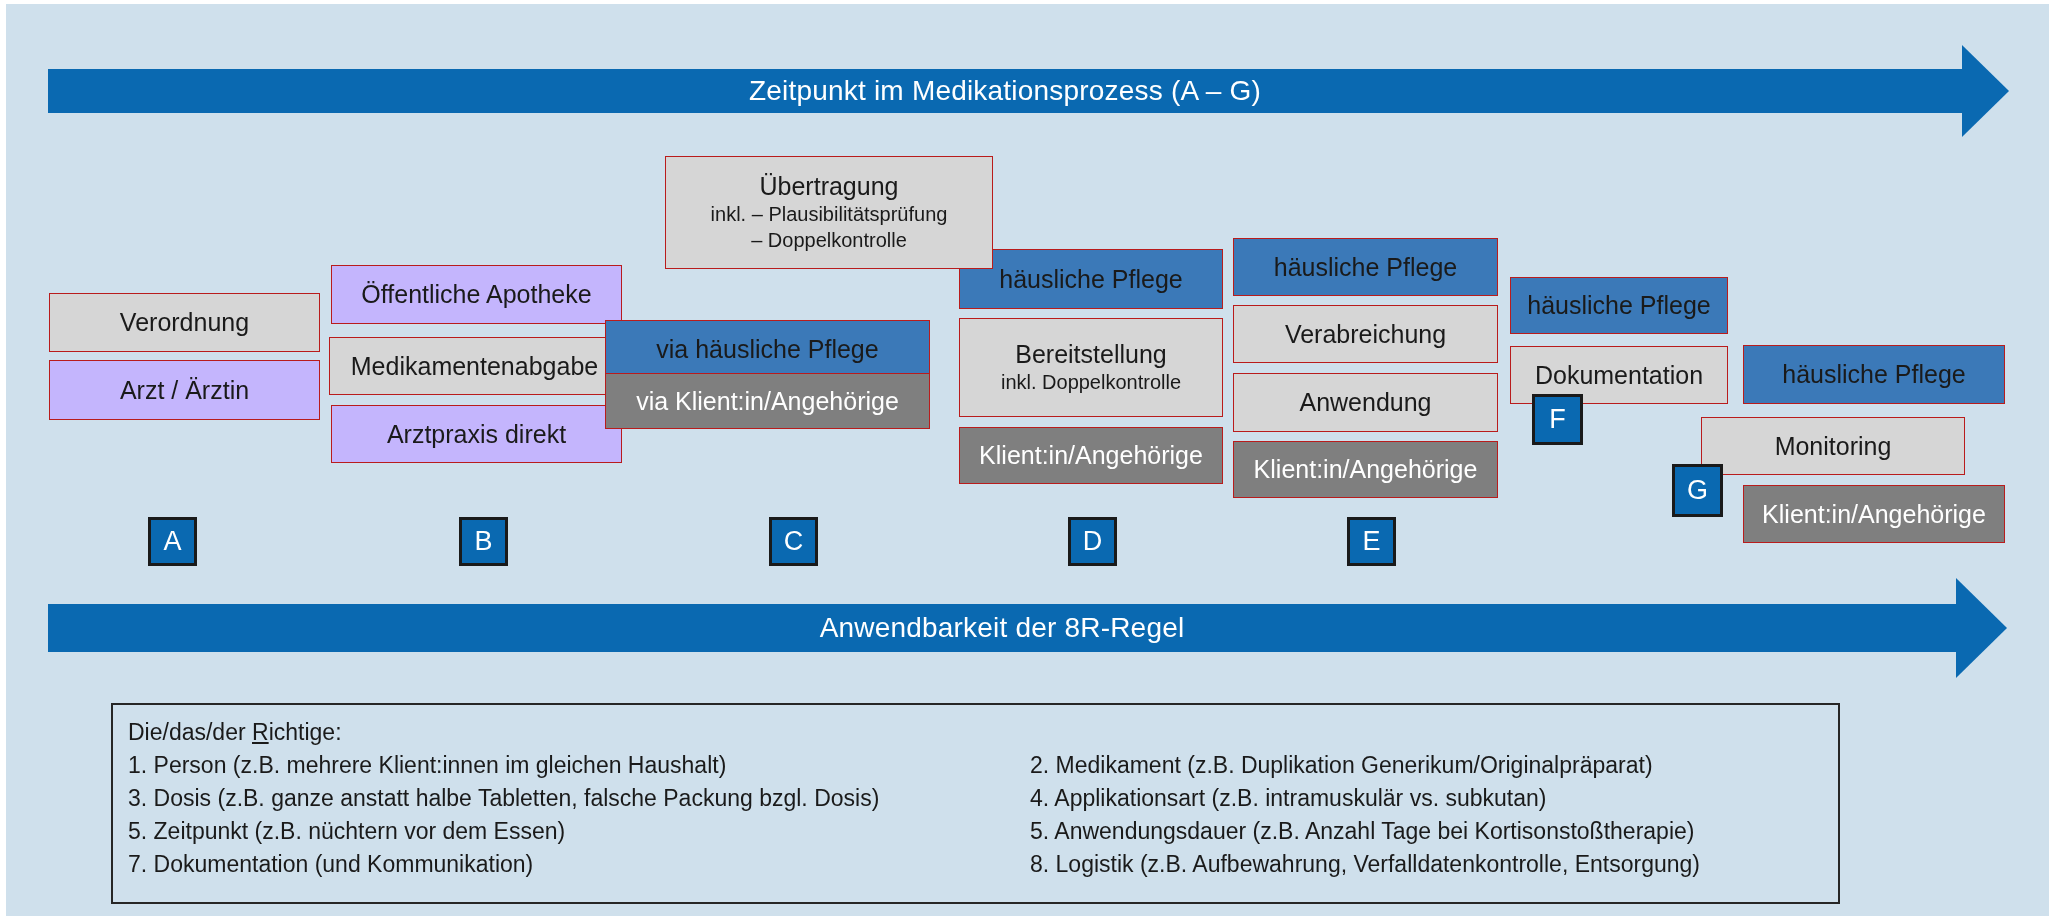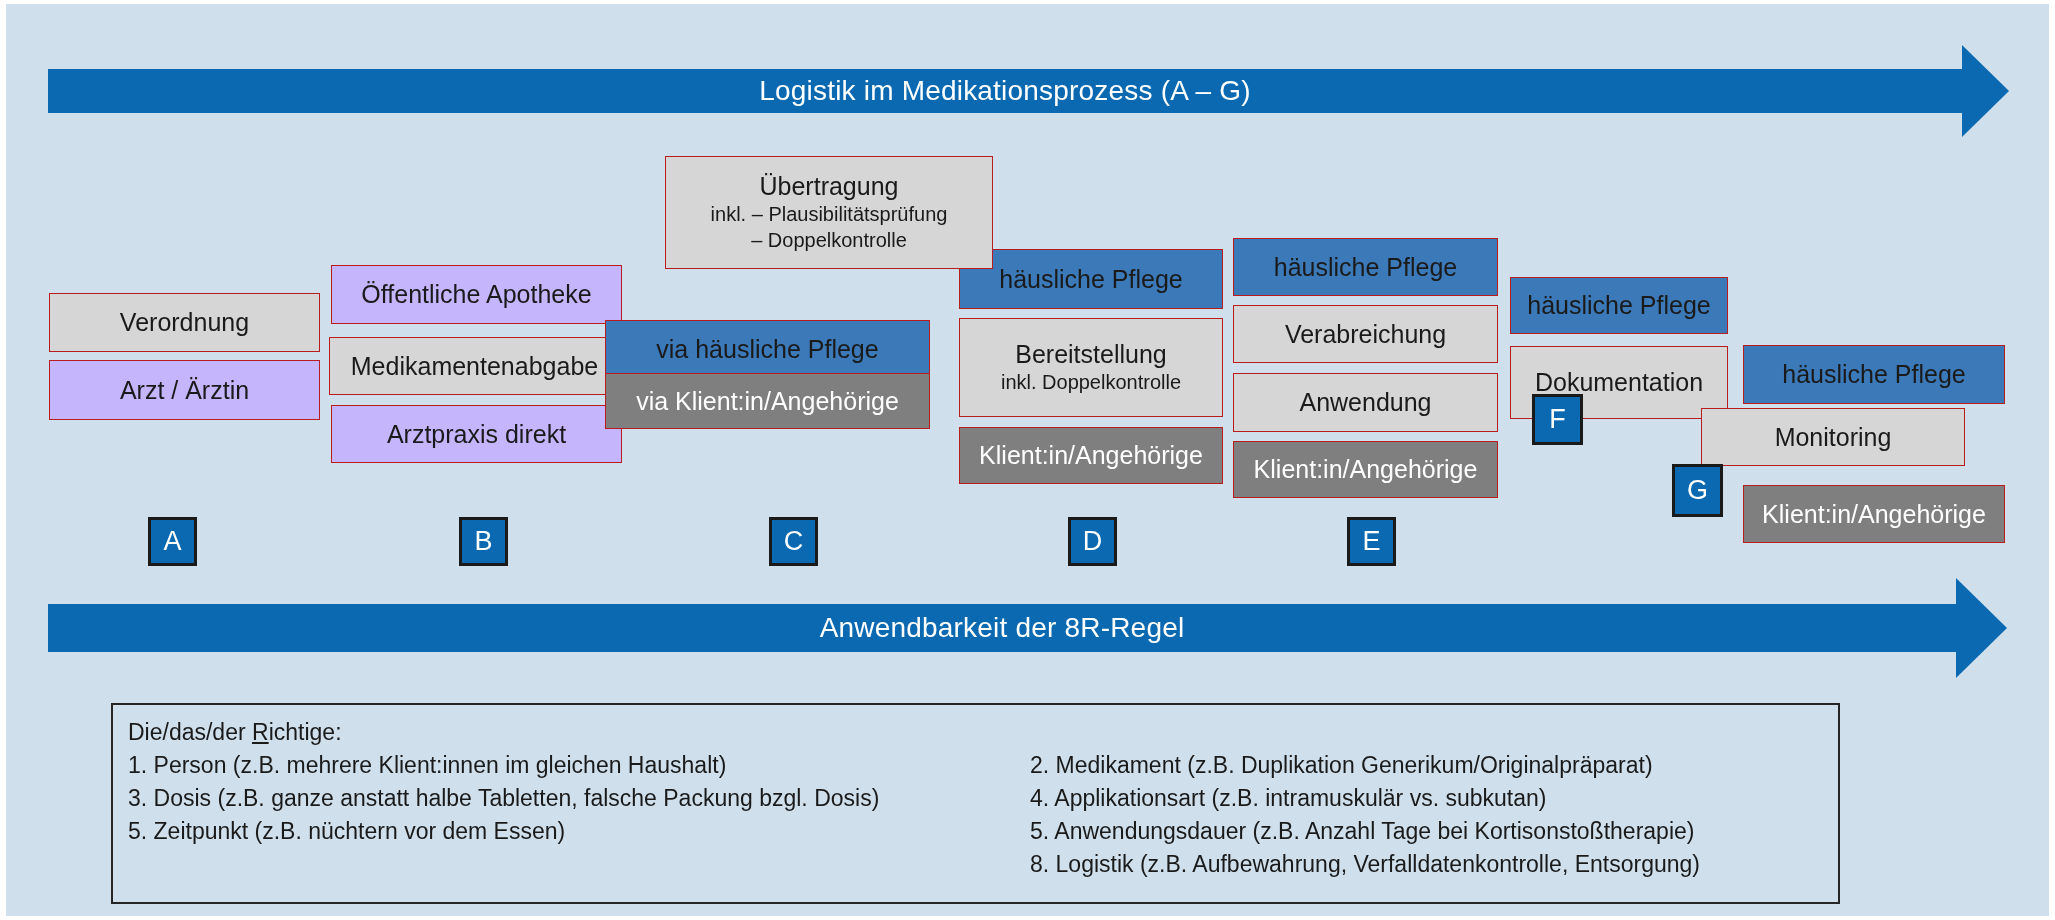--- a/index.html
+++ b/index.html
@@ -35,21 +35,21 @@
   .legend-col-right{flex:1;}
   .u{text-decoration:underline;}
 </style>
 </head>
 <body>
 
 <div class="stage">
   <div class="panel"></div>
 
   <div class="abs arrow-band" style="left:48px;top:69px;width:1914px;height:44px;">
-    <span>Logistik im Medikationsprozess (A – G)</span>
+    <span>Zeitpunkt im Medikationsprozess (A – G)</span>
   </div>
   <div class="abs arrow-head" style="left:1962px;top:45px;border-top:46px solid transparent;border-bottom:46px solid transparent;border-left:47px solid #0a69b1;"></div>
 
   <div class="abs pbox c-lightgray" style="left:49px;top:293px;width:271px;height:59px;">
     <span>Verordnung</span>
   </div>
   <div class="abs pbox c-periwinkle" style="left:49px;top:360px;width:271px;height:60px;">
     <span>Arzt / Ärztin</span>
   </div>
 
@@ -96,28 +96,28 @@
   <div class="abs pbox c-lightgray" style="left:1233px;top:373px;width:265px;height:59px;">
     <span>Anwendung</span>
   </div>
   <div class="abs pbox c-darkgray" style="left:1233px;top:441px;width:265px;height:57px;">
     <span>Klient:in/Angehörige</span>
   </div>
 
   <div class="abs pbox c-blue" style="left:1510px;top:277px;width:218px;height:57px;">
     <span>häusliche Pflege</span>
   </div>
-  <div class="abs pbox c-lightgray" style="left:1510px;top:346px;width:218px;height:73px;">
+  <div class="abs pbox c-lightgray" style="left:1510px;top:346px;width:218px;height:58px;">
     <span>Dokumentation</span>
   </div>
 
   <div class="abs pbox c-blue" style="left:1743px;top:345px;width:262px;height:59px;">
     <span>häusliche Pflege</span>
   </div>
-  <div class="abs pbox c-lightgray" style="left:1701px;top:408px;width:264px;height:58px;">
+  <div class="abs pbox c-lightgray" style="left:1701px;top:417px;width:264px;height:58px;">
     <span>Monitoring</span>
   </div>
   <div class="abs pbox c-darkgray" style="left:1743px;top:485px;width:262px;height:58px;">
     <span>Klient:in/Angehörige</span>
   </div>
 
   <div class="abs letter" style="left:148px;top:517px;width:49px;height:49px;">
       <span>A</span>
     </div>
   <div class="abs letter" style="left:459px;top:517px;width:49px;height:49px;">
@@ -146,20 +146,21 @@
 
   <div class="abs legend" style="left:111px;top:671px;width:1729px;height:201px;">
     <div>
       <span>Die/das/der </span><span class="u">R</span><span>ichtige:</span>
     </div>
     <div class="legend-rows">
       <div class="legend-col-left">
         <div>1. Person (z.B. mehrere Klient:innen im gleichen Haushalt)</div>
         <div>3. Dosis (z.B. ganze anstatt halbe Tabletten, falsche Packung bzgl. Dosis)</div>
         <div>5. Zeitpunkt (z.B. nüchtern vor dem Essen)</div>
+        <div>7. Dokumentation (und Kommunikation)</div>
       </div>
       <div class="legend-col-right">
         <div>2. Medikament (z.B. Duplikation Generikum/Originalpräparat)</div>
         <div>4. Applikationsart (z.B. intramuskulär vs. subkutan)</div>
         <div>5. Anwendungsdauer (z.B. Anzahl Tage bei Kortisonstoßtherapie)</div>
         <div>8. Logistik (z.B. Aufbewahrung, Verfalldatenkontrolle, Entsorgung)</div>
       </div>
     </div>
   </div>
 </div>

